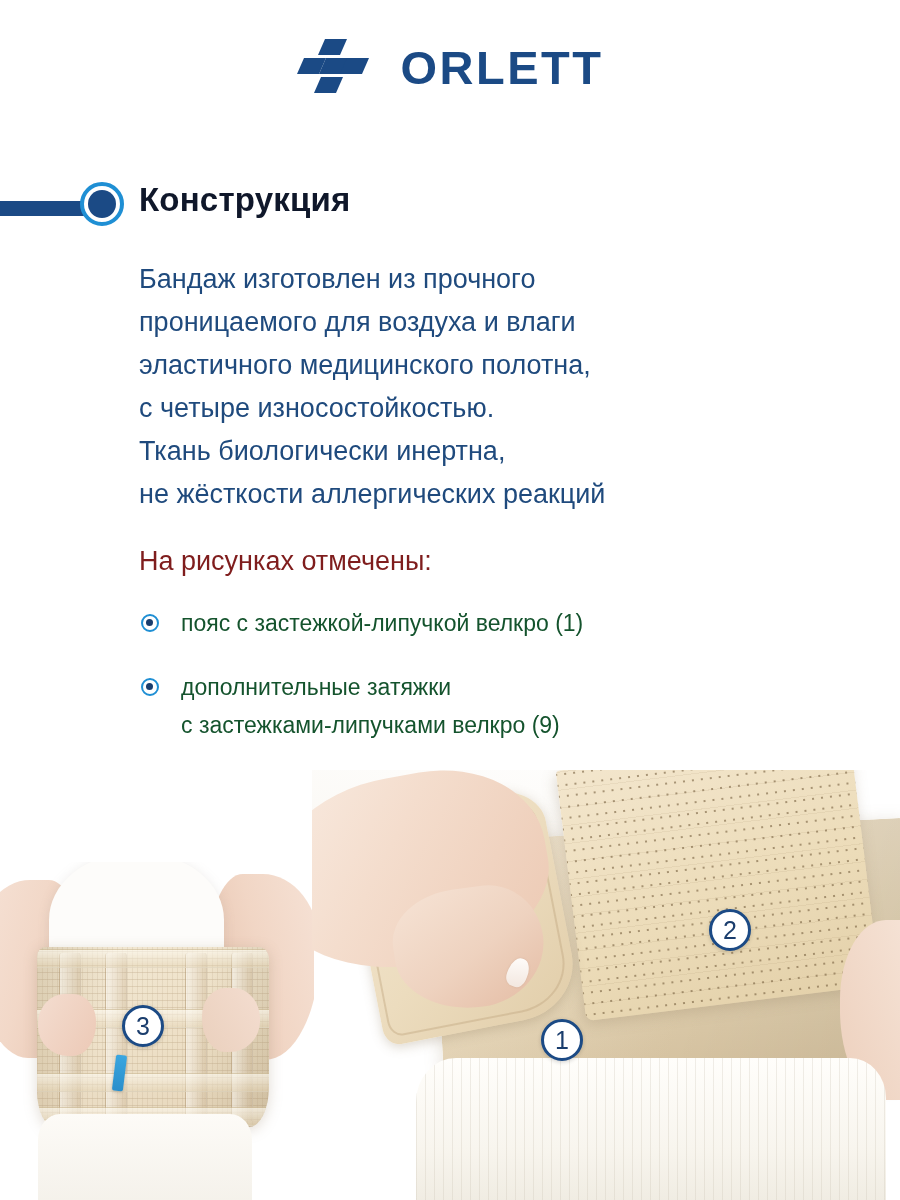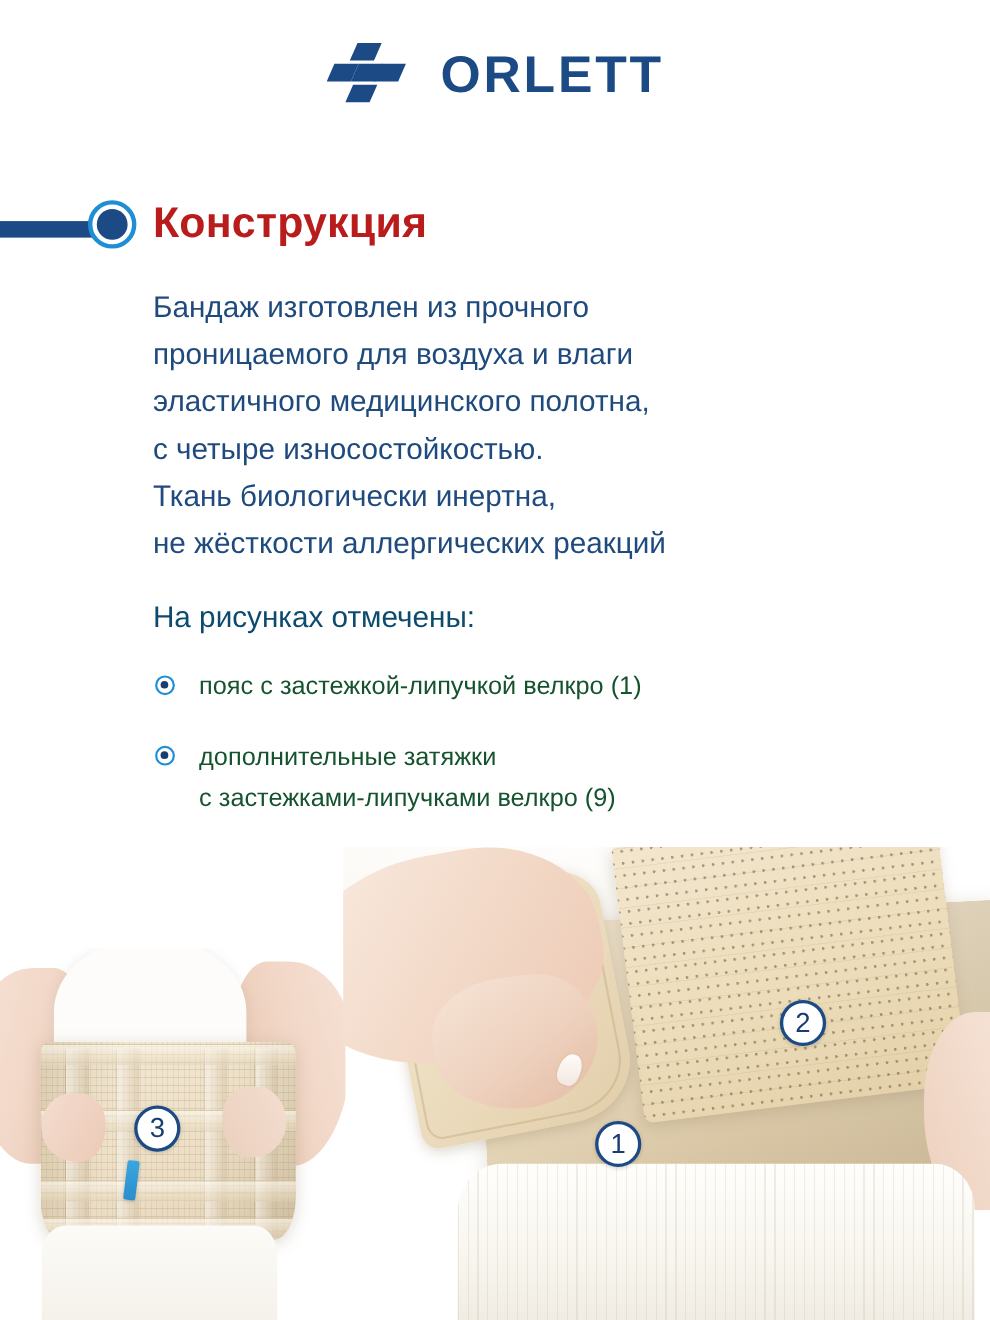--- a/index.html
+++ b/index.html
@@ -77,23 +77,23 @@
     top: 190px;
     width: 28px;
     height: 28px;
     border-radius: 50%;
     background: #1b4a85;
   }
   .head-title {
     position: absolute;
     left: 139px;
     top: 181px;
-    font-size: 39px;
+    font-size: 33px;
     font-weight: bold;
-    color: #b91c1c;
+    color: #0f172a;
     letter-spacing: 0.2px;
     white-space: nowrap;
   }
 
   
   .body-block {
     position: absolute;
     left: 139px;
     top: 258px;
     width: 660px;
@@ -103,21 +103,21 @@
     line-height: 43px;
     color: #1f4a7d;
     white-space: nowrap;
   }
 
   .intro-line {
     position: absolute;
     left: 139px;
     top: 546px;
     font-size: 27px;
-    color: #0c4a6e;
+    color: #7f1d1d;
     white-space: nowrap;
   }
 
   
   .bullets {
     position: absolute;
     left: 139px;
     top: 604px;
     width: 720px;
   }

